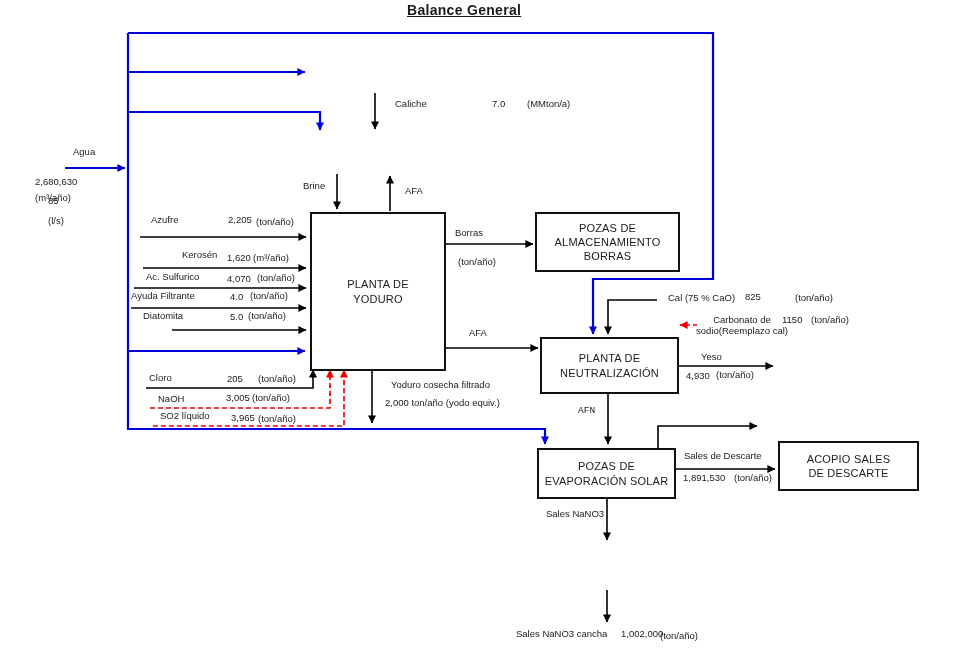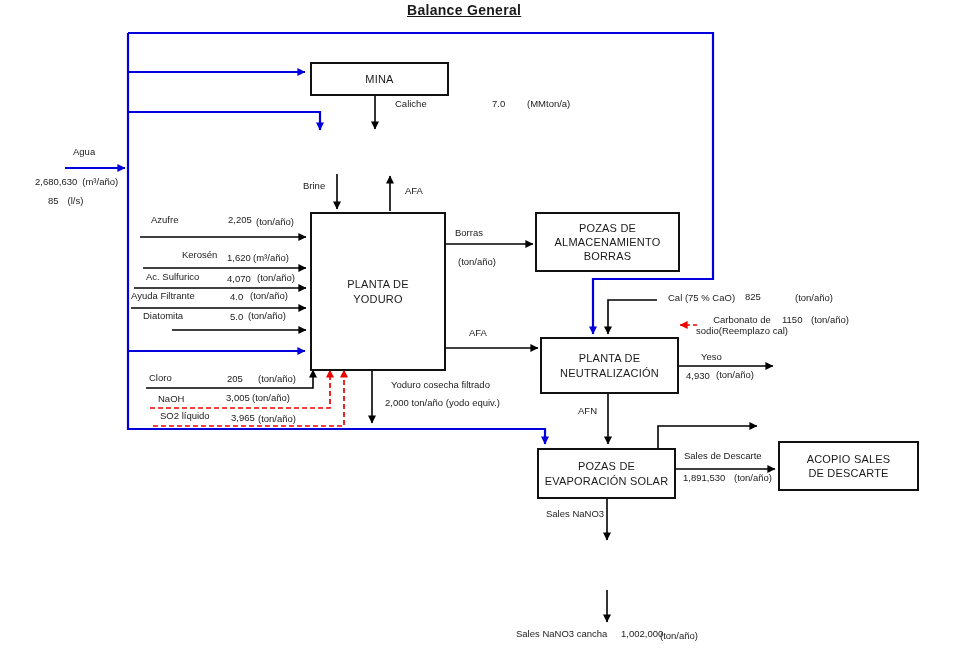--- a/index.html
+++ b/index.html
@@ -12,21 +12,21 @@
     position:absolute;left:407px;top:2px;font-size:14px;font-weight:bold;
     text-decoration:underline;letter-spacing:.3px;white-space:nowrap;
   }
   .box{
     position:absolute;border:2px solid #111;background:#fff;
     display:flex;flex-direction:column;align-items:center;justify-content:center;
     text-align:center;font-size:11px;line-height:1.3;letter-spacing:.2px;white-space:nowrap;
   }
   .lbl{position:absolute;font-size:9.5px;white-space:nowrap;line-height:1.15;}
   .lbl.center{text-align:center;}
-  .pair{display:flex;gap:5px;}
+  .pair{display:flex;gap:5px;flex-direction:column;}
 </style>
 </head>
 <body>
 
 <div class="canvas">
 
   <svg class="svg-layer" width="961" height="663" viewBox="0 0 961 663">
     <defs>
       <marker id="ar-k" viewBox="0 0 10 10" refX="9.5" refY="5" markerWidth="10" markerHeight="8" orient="auto" markerUnits="userSpaceOnUse">
         <path d="M0,0 L10,5 L0,10 z" fill="#000"></path>
@@ -66,23 +66,20 @@
     <path d="M607,497 L607,540" fill="none" stroke="#000" stroke-width="1.6" marker-end="url(#ar-k)"></path>
     <path d="M607,590 L607,622" fill="none" stroke="#000" stroke-width="1.6" marker-end="url(#ar-k)"></path>
 
     <path d="M150,408 L330,408 L330,370" fill="none" stroke="#ee0000" stroke-width="1.7" stroke-dasharray="5 3" marker-end="url(#ar-r)"></path>
     <path d="M153,426 L344,426 L344,370" fill="none" stroke="#ee0000" stroke-width="1.7" stroke-dasharray="5 3" marker-end="url(#ar-r)"></path>
     <path d="M697,325 L680,325" fill="none" stroke="#ee0000" stroke-width="1.7" stroke-dasharray="4 3" marker-end="url(#ar-r)"></path>
   </svg>
 
   <div class="title">Balance General</div>
 
-  <div class="box" style="left:310px;top:62px;width:135px;height:30px;">
-    <div>MINA</div>
-  </div>
   <div class="box" style="left:310px;top:212px;width:132px;height:155px;">
     <div>PLANTA DE</div>
     <div>YODURO</div>
   </div>
   <div class="box" style="left:535px;top:212px;width:141px;height:56px;">
     <div>POZAS DE</div>
     <div>ALMACENAMIENTO</div>
     <div>BORRAS</div>
   </div>
   <div class="box" style="left:540px;top:337px;width:135px;height:53px;">
@@ -163,21 +160,21 @@
     <div>Carbonato de</div>
     <div>sodio(Reemplazo cal)</div>
   </div>
   <span class="lbl" style="left:782px;top:315px;">1150</span>
   <span class="lbl" style="left:811px;top:315px;">(ton/año)</span>
 
   <span class="lbl" style="left:701px;top:352px;">Yeso</span>
   <span class="lbl" style="left:686px;top:371px;">4,930</span>
   <span class="lbl" style="left:716px;top:370px;">(ton/año)</span>
 
-  <span class="lbl" style="left:578px;top:406px;">AFN</span>
+  <span class="lbl" style="left:578px;top:406px;font-family:Liberation Mono, monospace;">AFN</span>
 
   <span class="lbl" style="left:684px;top:451px;">Sales de Descarte</span>
   <span class="lbl" style="left:683px;top:473px;">1,891,530</span>
   <span class="lbl" style="left:734px;top:473px;">(ton/año)</span>
 
   <span class="lbl" style="left:546px;top:509px;">Sales NaNO3</span>
 
   <span class="lbl" style="left:516px;top:629px;">Sales NaNO3 cancha</span>
   <span class="lbl" style="left:621px;top:629px;">1,002,000</span>
   <span class="lbl" style="left:660px;top:631px;">(ton/año)</span>

